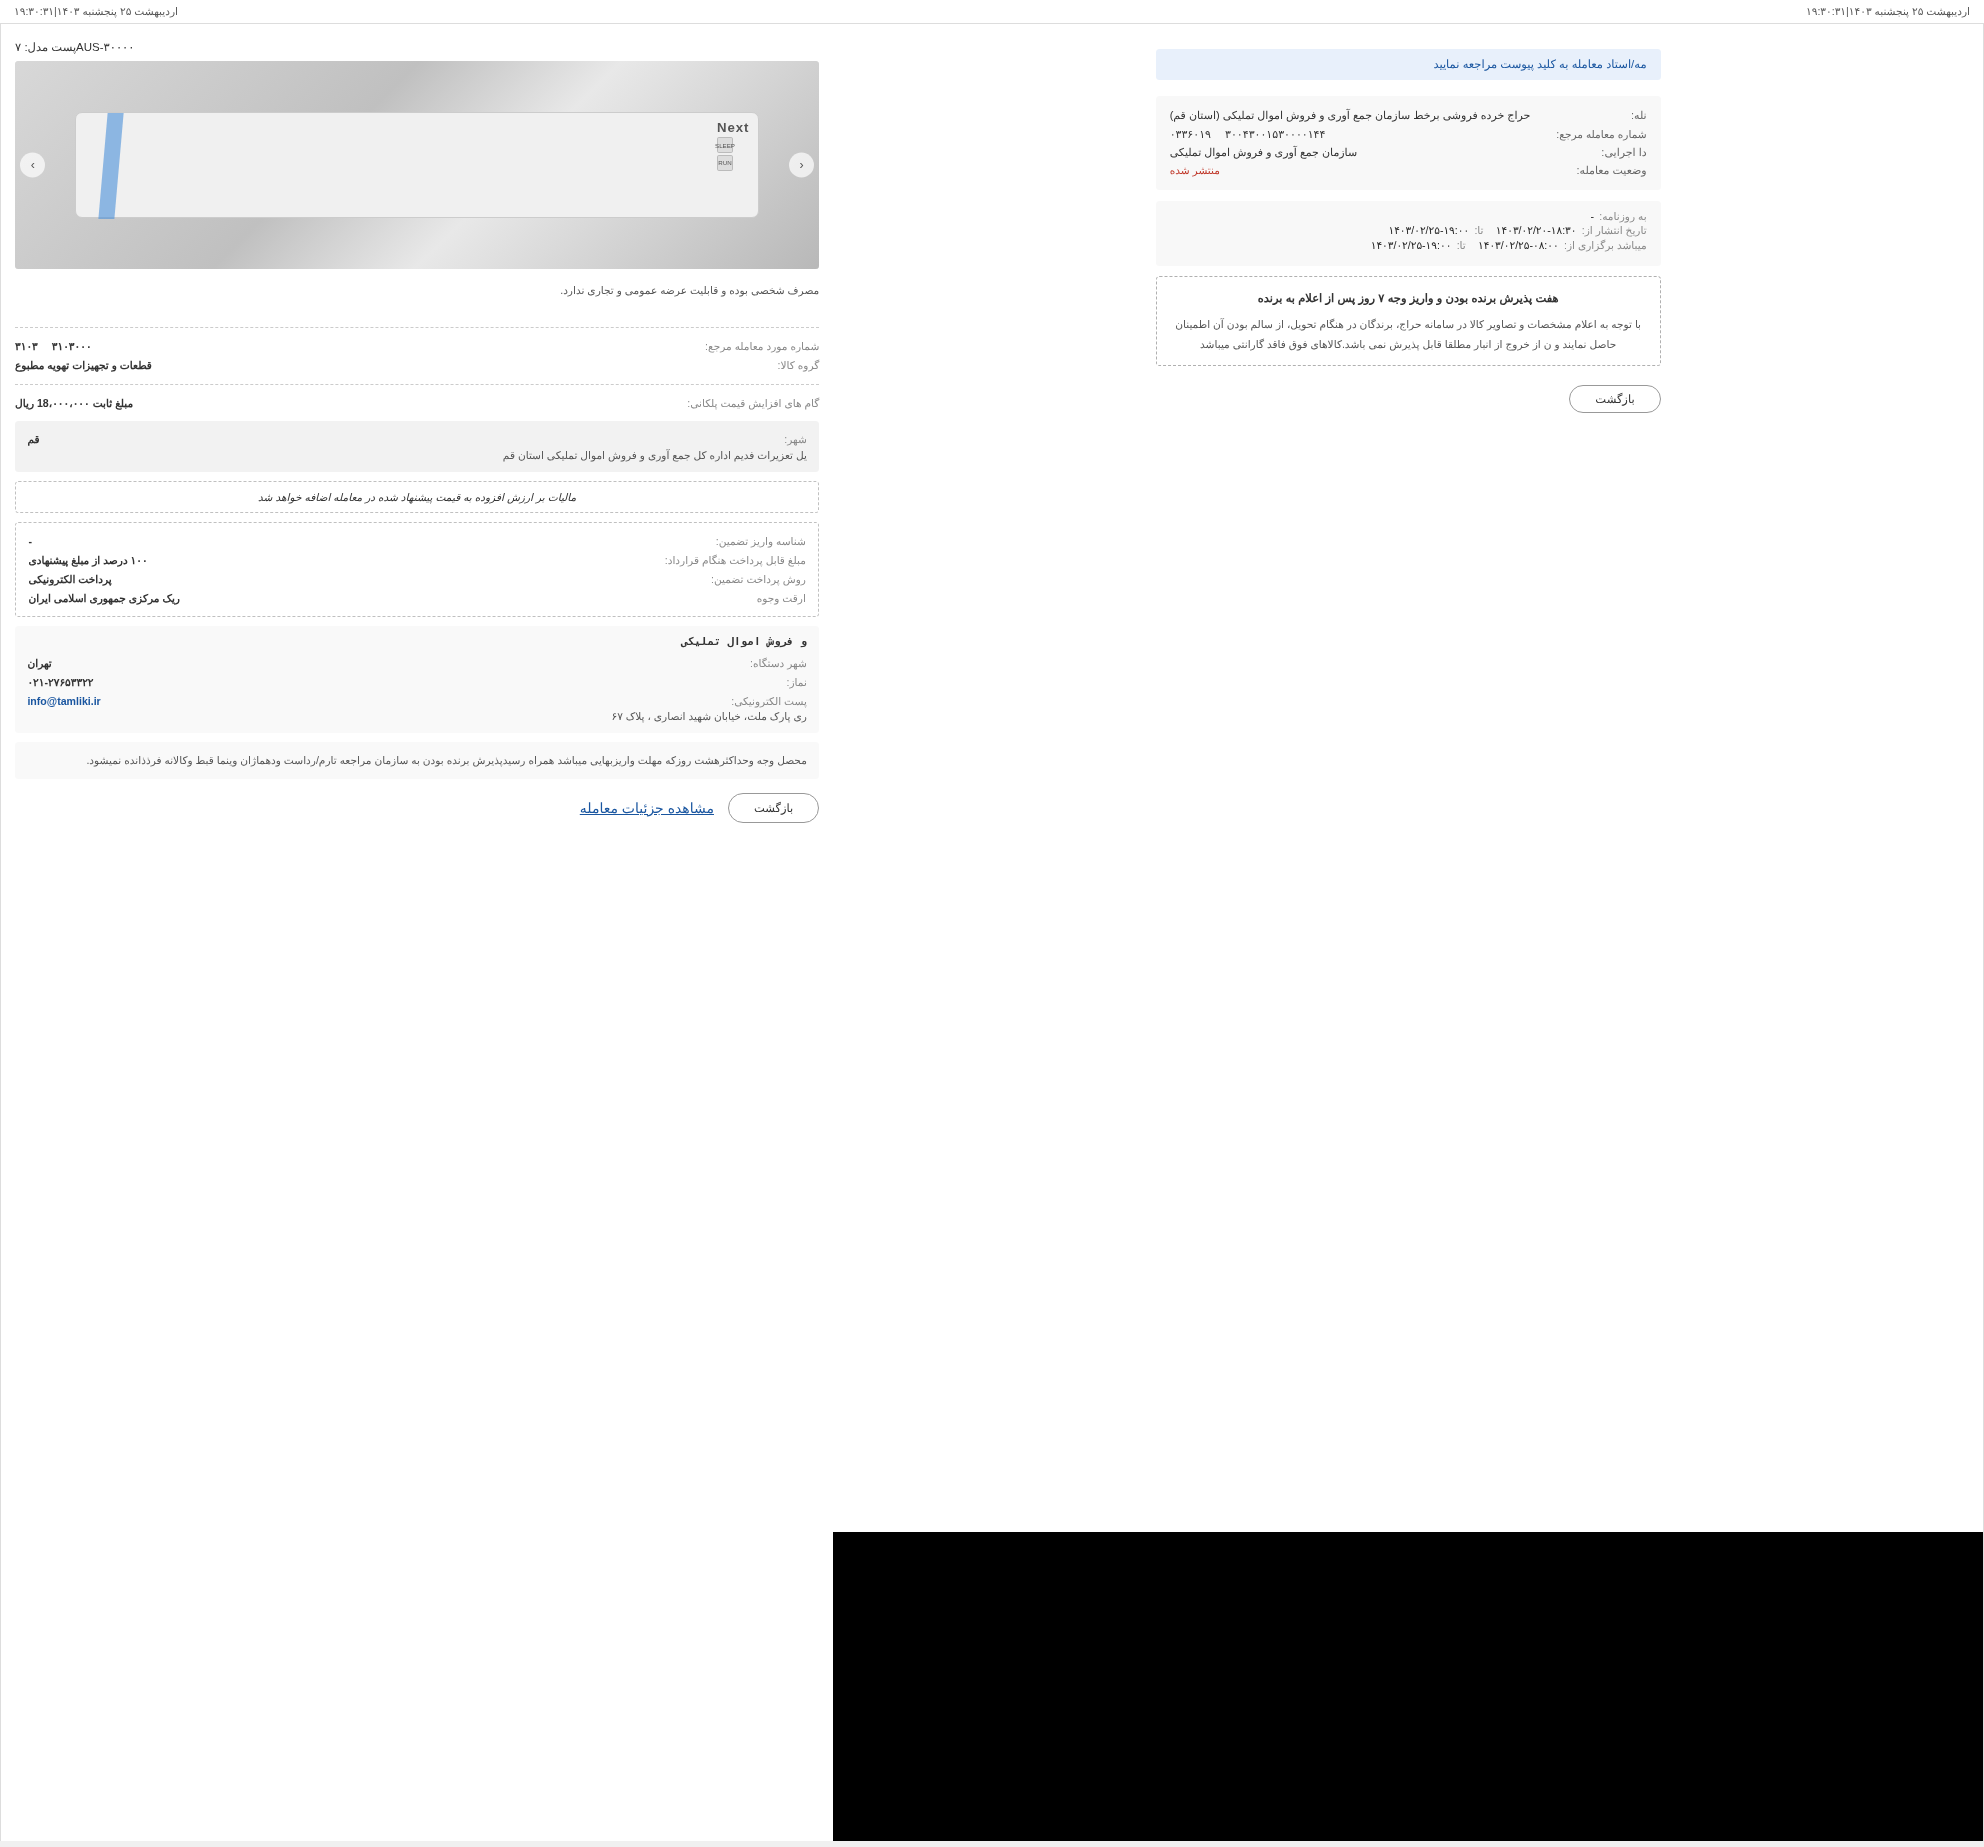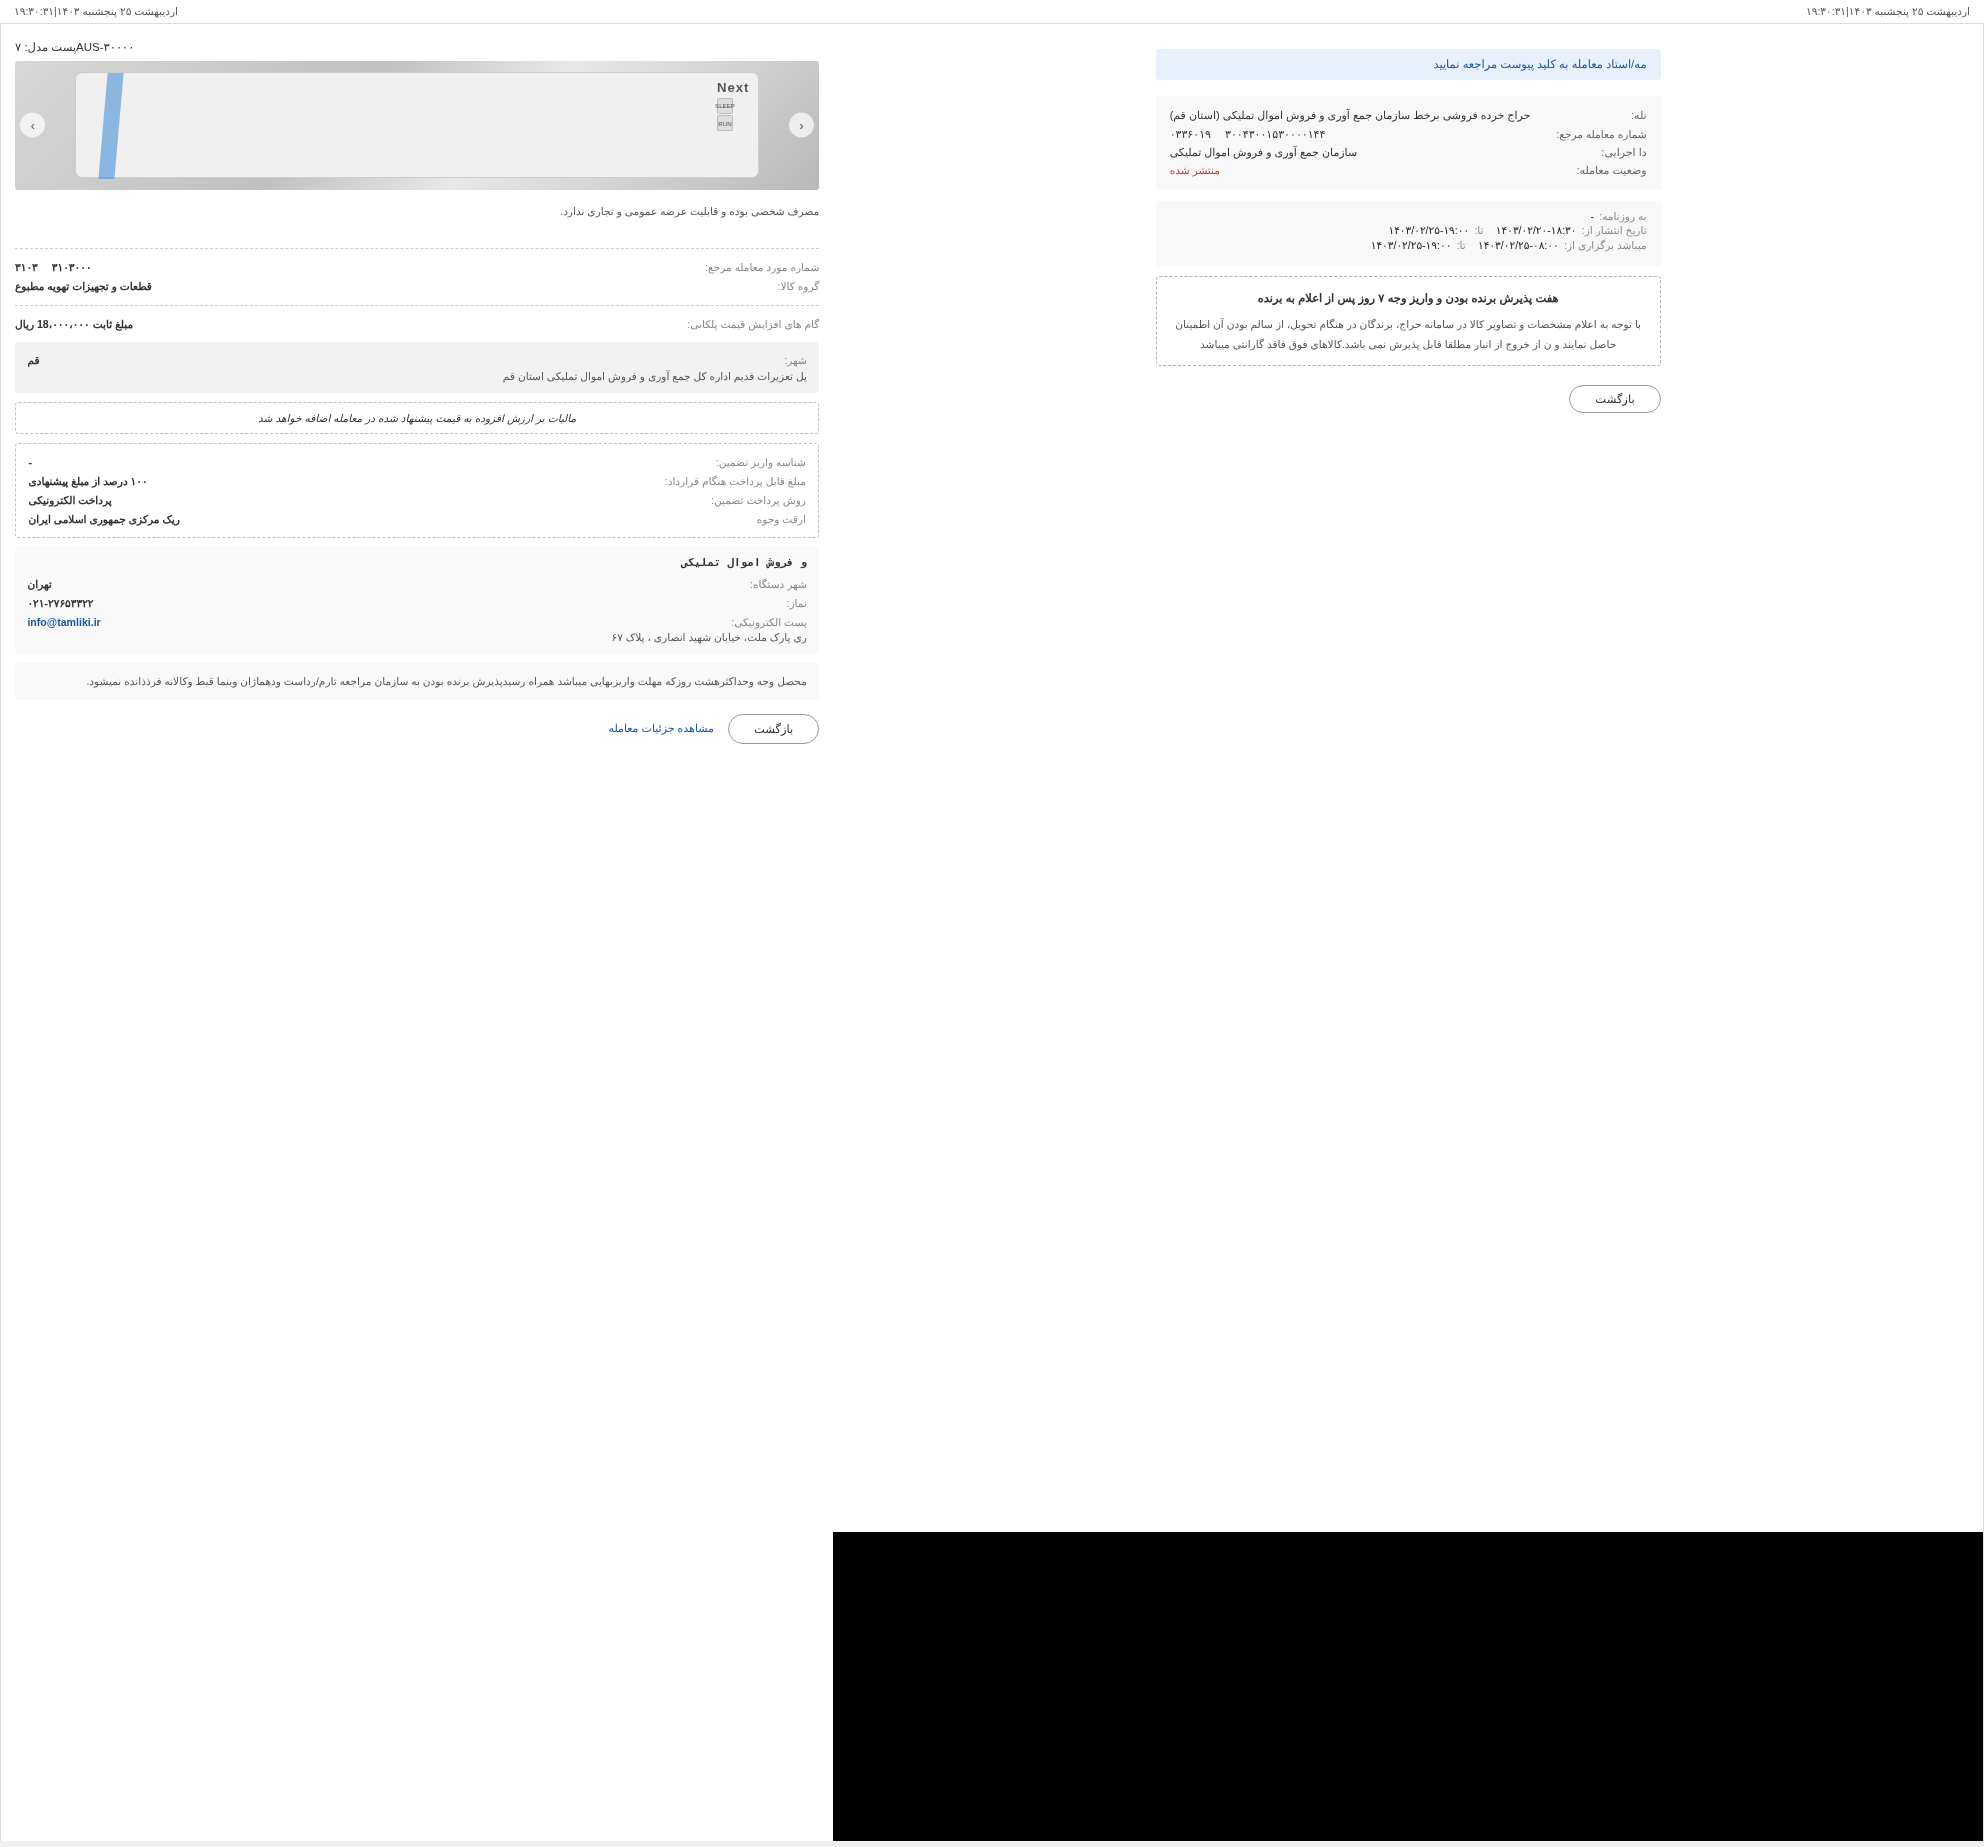--- a/index.html
+++ b/index.html
@@ -185,21 +185,21 @@
     .product-title {
       font-size: 11.5px;
       color: #333;
       text-align: left;
       margin-bottom: 7px;
       direction: ltr;
     }
     .product-image-wrap {
       position: relative;
       width: 100%;
-      height: 129px;
+      height: 208px;
       background: #e0e0e0;
       border-radius: 3.5px;
       overflow: hidden;
       margin-bottom: 12.4px;
       display: flex;
       align-items: center;
       justify-content: center;
     }
     .product-image-placeholder {
       width: 100%;
@@ -380,22 +380,23 @@
       border-radius: 17.6px;
       padding: 7px 25px;
       font-size: 11.5px;
       cursor: pointer;
       color: #333;
     }
     .btn-details {
       background: transparent;
       border: none;
       color: #1a56a0;
-      font-size: 11px;
+      font-size: 14px;
       cursor: pointer;
+      text-decoration: underline;
     }
 
     .tag-blue {
       color: #1a56a0;
       font-weight: bold;
     }
   </style>
 </head>
 <body>
 

